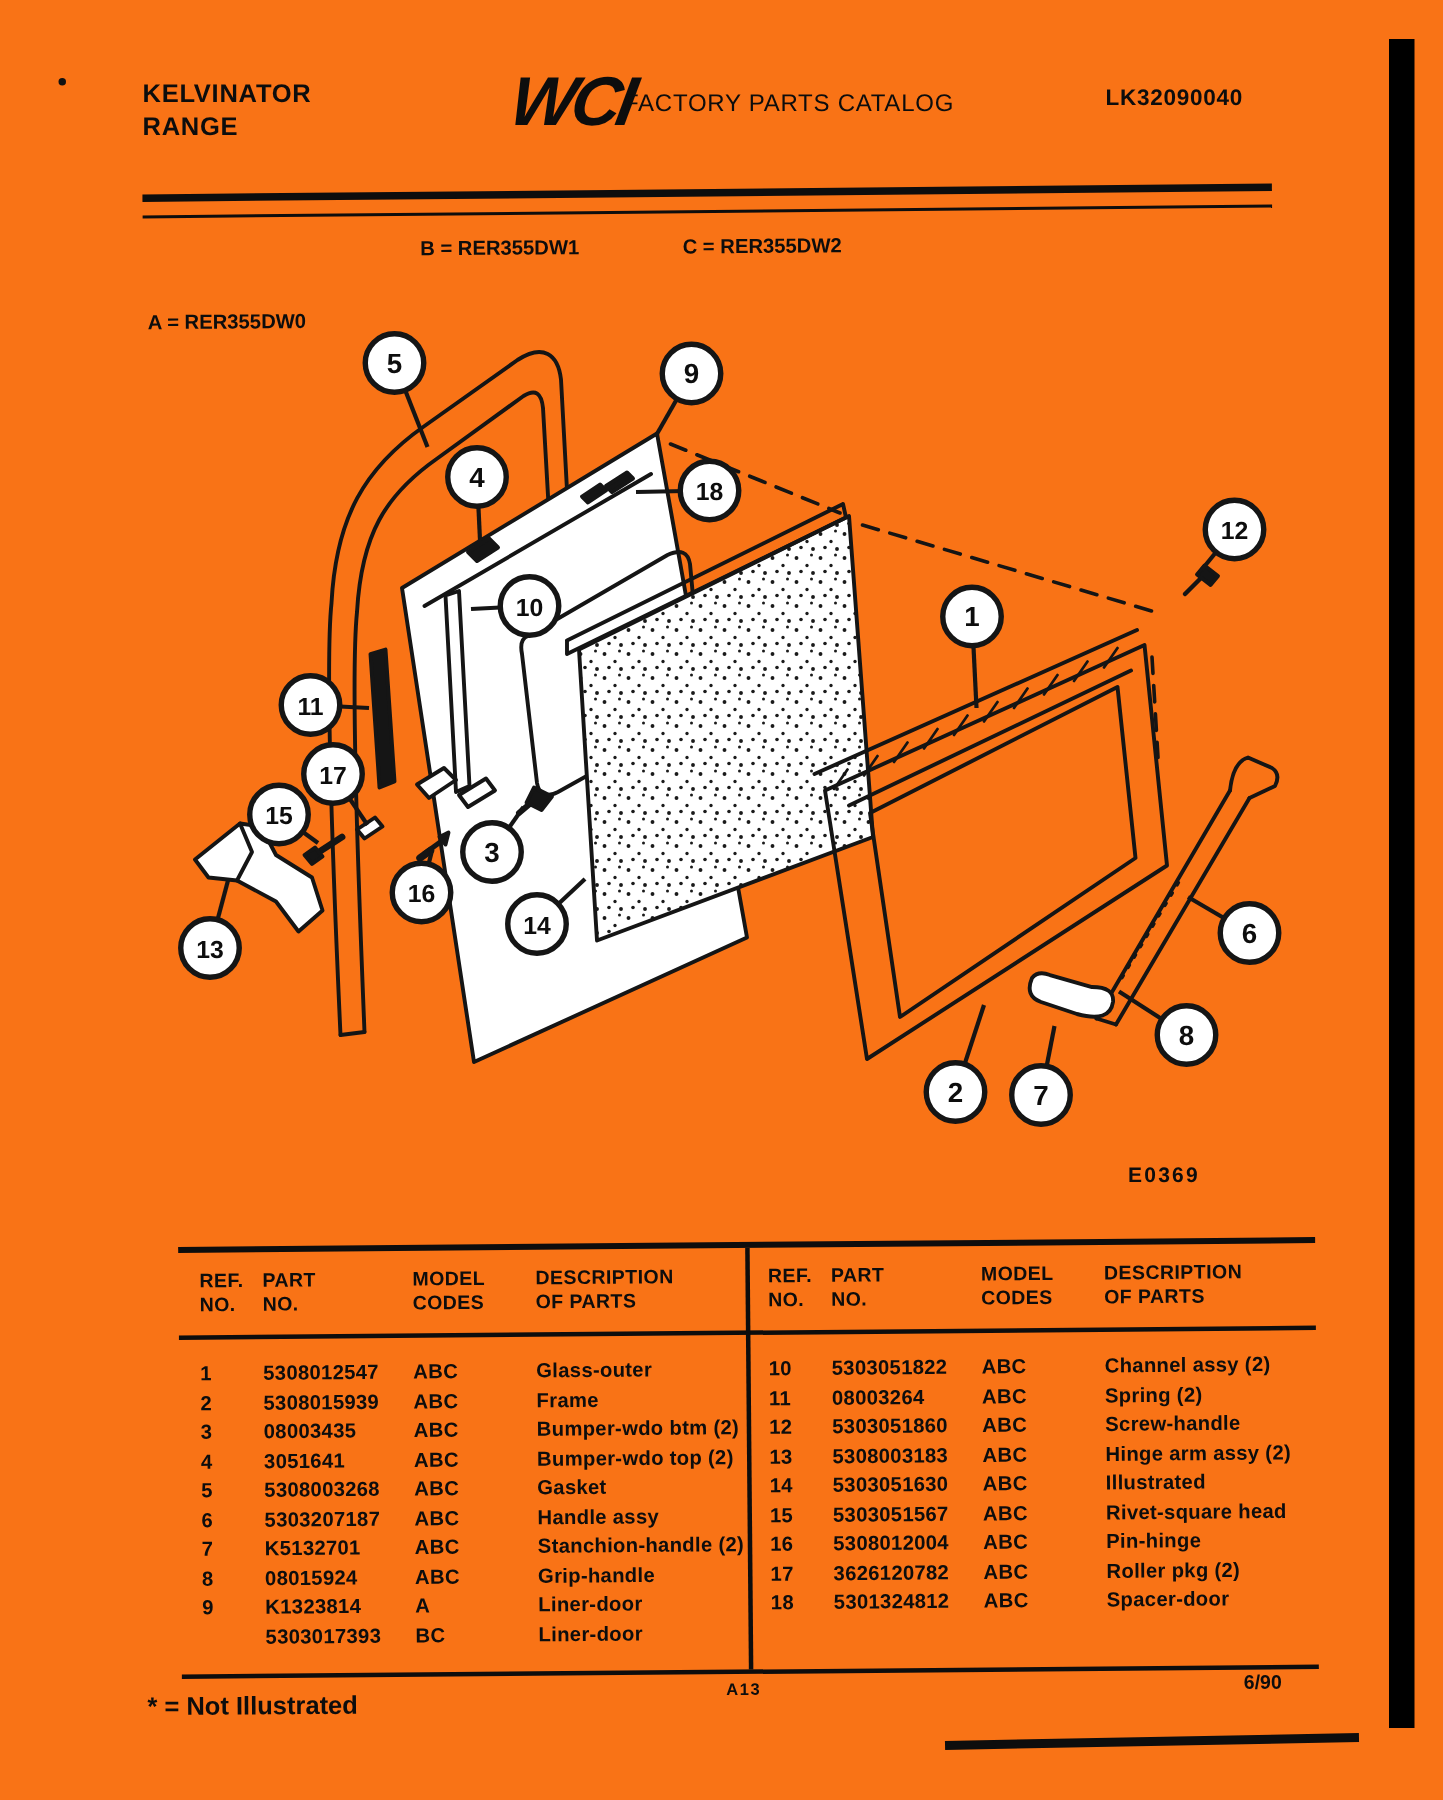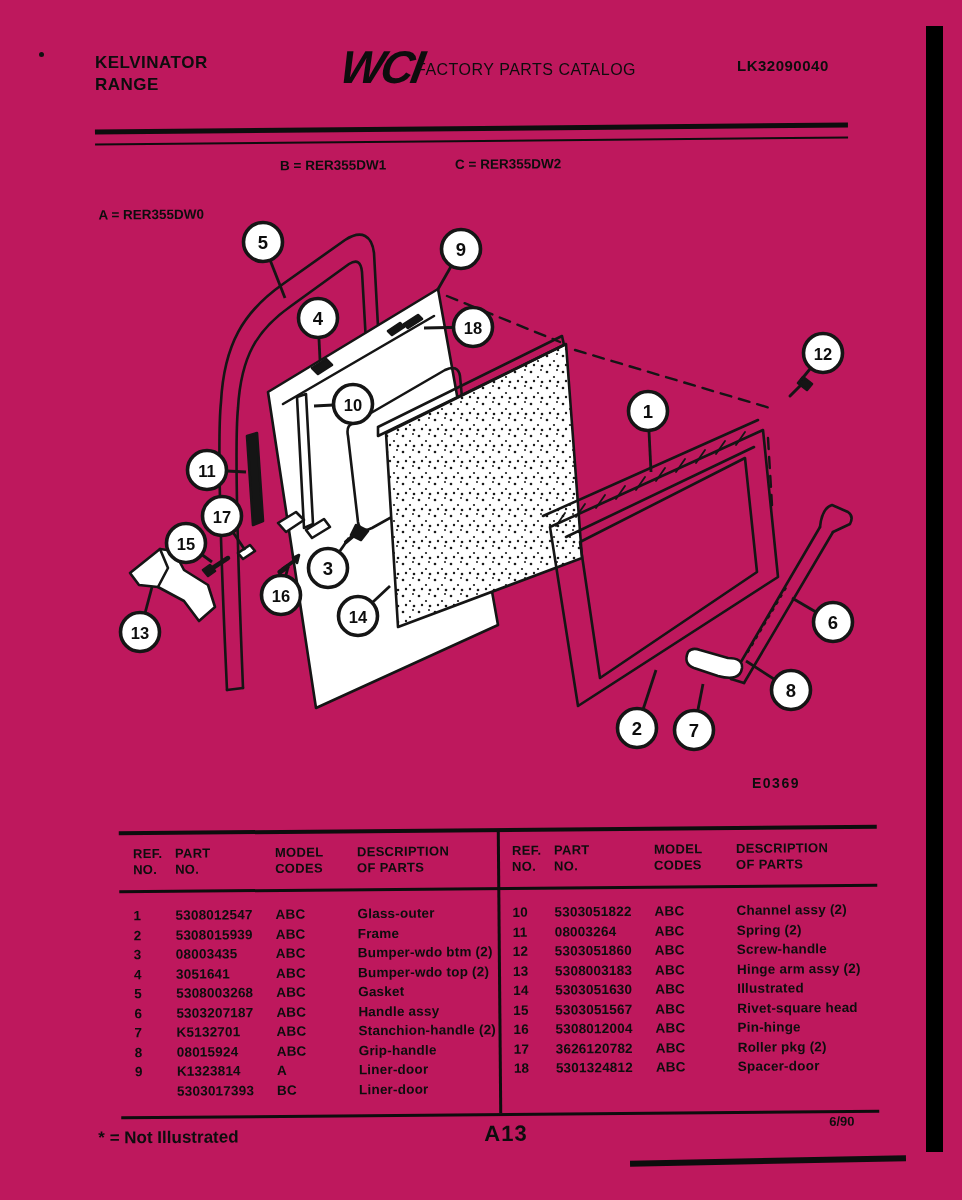--- a/index.html
+++ b/index.html
@@ -1,16 +1,16 @@
 <!DOCTYPE html>
 <html><head>
 <meta charset="utf-8">
 <style>
   html,body{margin:0;padding:0;background:#e8e8e8;}
-  .page{position:relative;width:962px;height:1200px;background:#be185d;overflow:hidden;
+  .page{position:relative;width:962px;height:1200px;background:#f97316;overflow:hidden;
         font-family:"Liberation Sans",sans-serif;color:#0d0d0d;}
   .abs{position:absolute;}
   
   .brand{left:95px;top:52px;font-size:17px;font-weight:bold;letter-spacing:.5px;line-height:22px;}
   .wci-logo{left:341px;top:44px;font-size:46px;font-weight:800;font-style:italic;
             letter-spacing:-3px;transform:skewX(-10deg);line-height:46px;}
   .catalog-title{left:416px;top:61px;font-size:16px;font-weight:normal;letter-spacing:.5px;}
   .doc-number{left:737px;top:57px;font-size:15px;font-weight:bold;letter-spacing:.5px;}
   .rule-double{left:95px;top:126px;width:753px;height:9px;border-top:5px solid #0d0d0d;
                border-bottom:2px solid #0d0d0d;transform:rotate(-0.55deg);}
@@ -27,21 +27,21 @@
   .thead{display:flex;border-bottom:3px solid #0d0d0d;padding:11px 0 12px;}
   .half-head{flex:1;display:grid;grid-template-columns:42px 100px 82px 1fr;padding-left:14px;}
   .hcell span{display:block;font-size:13px;font-weight:bold;line-height:16px;letter-spacing:.3px;}
   .tbody{display:flex;padding-top:13px;}
   .half-body{flex:1;}
   .prow{display:grid;grid-template-columns:42px 100px 82px 1fr;padding-left:14px;height:19.5px;}
   .prow span{font-size:13.5px;font-weight:bold;line-height:19.5px;white-space:nowrap;letter-spacing:.2px;}
   
   .footer{left:0;top:0;width:962px;height:1200px;pointer-events:none;transform:rotate(-0.35deg);}
   .foot-note{left:95px;top:1126px;font-size:17px;font-weight:bold;text-align:right;}
-  .page-number{left:481px;top:1121px;font-size:22px;font-weight:bold;letter-spacing:1px;}
+  .page-number{left:481px;top:1121px;font-size:11px;font-weight:bold;letter-spacing:1px;}
   .date-code{left:826px;top:1116px;font-size:13px;font-weight:bold;}
   
   .scan-bar-right{left:926px;top:26px;width:17px;height:1126px;background:#000;}
   .scan-line-bottom{left:630px;top:1158px;width:276px;height:6px;background:#0d0d0d;transform:rotate(-1.1deg);}
   .speck{left:39px;top:52px;width:5px;height:5px;background:#111;border-radius:50%;}
 </style>
 </head>
 <body>
 
 <div class="page">

